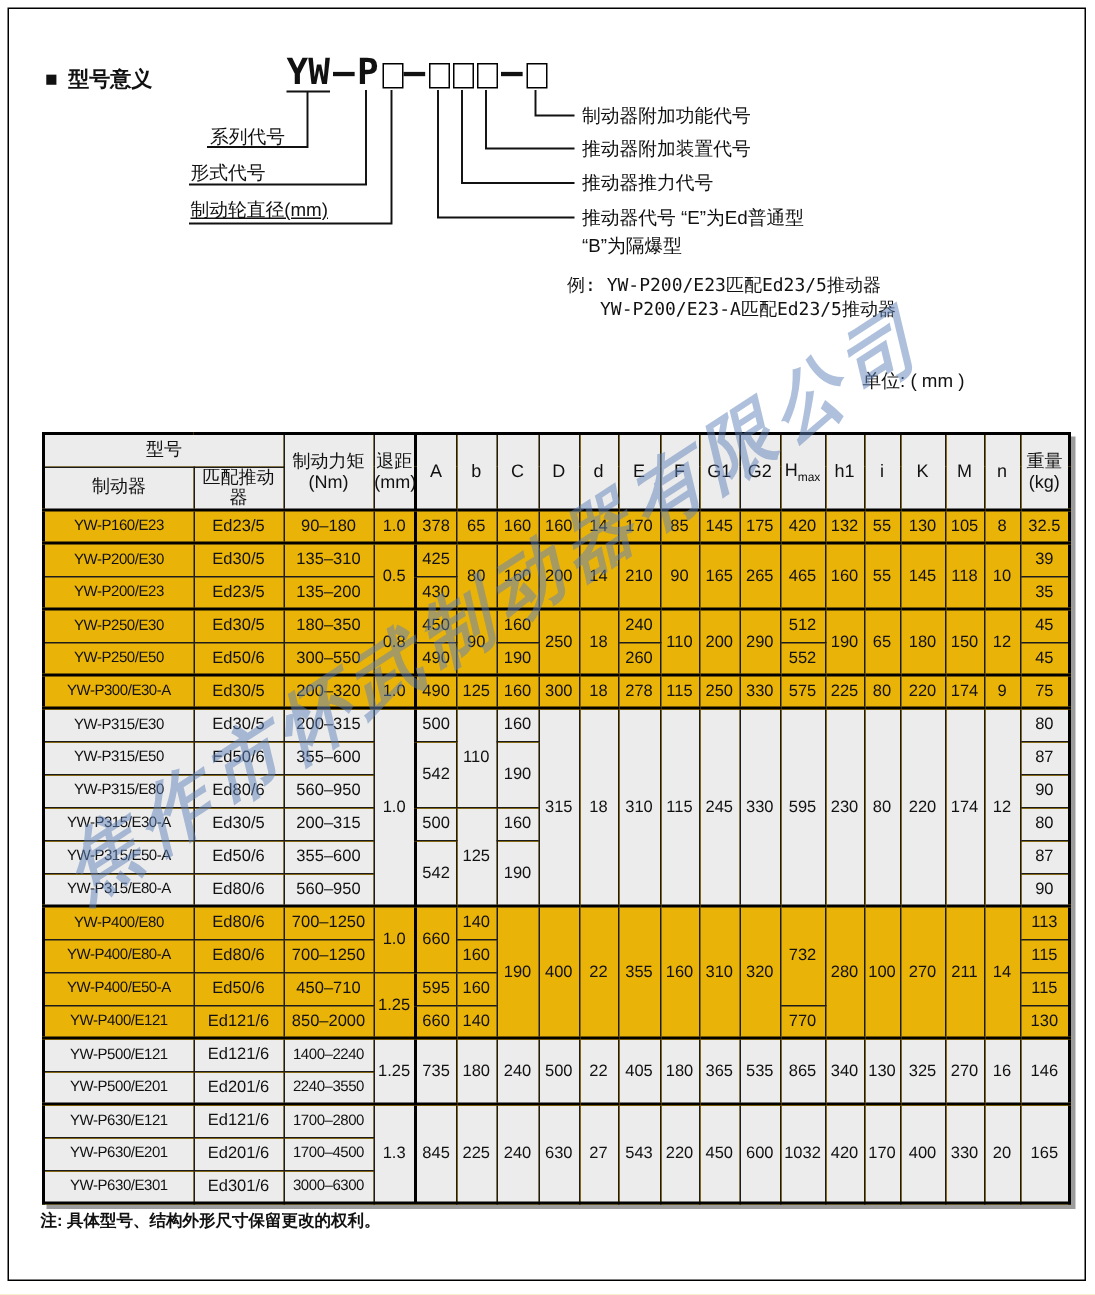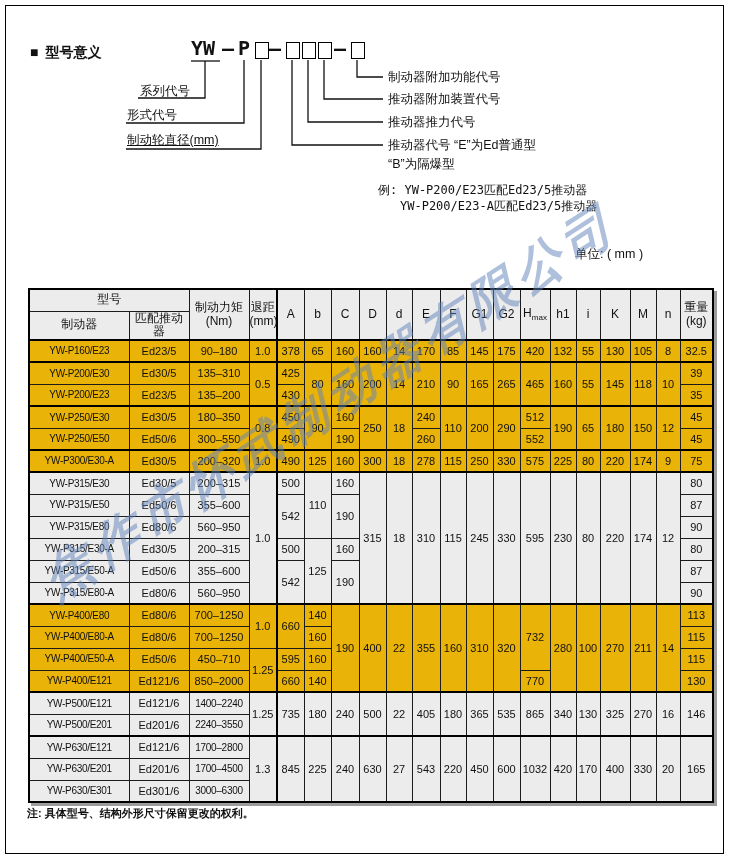--- a/index.html
+++ b/index.html
@@ -8,21 +8,21 @@
     font-family:"Liberation Sans","DejaVu Sans",sans-serif; color:#111;
   }
   .page-border { position:absolute; left:5px; top:5px; width:717px; height:847px; border:1.6px solid #000; }
 
   .sec-title { position:absolute; font-size:14px; font-weight:bold; white-space:nowrap; z-index:2; }
   .t1 { left:30px; top:44px; }
   .t2 { left:30px; top:243px; }
   .marker { margin-right:7px; }
 
   .code-abs { position:absolute; font-family:"DejaVu Sans Mono",monospace; font-weight:bold;
-              font-size:20px; line-height:24px; white-space:nowrap; z-index:2; }
+              font-size:24px; line-height:24px; white-space:nowrap; z-index:2; }
   .code-box { position:absolute; width:12px; height:15px; border:1.7px solid #000; z-index:2; }
 
   .diagram-svg { position:absolute; left:0; top:0; z-index:1; }
 
   .dlabel { position:absolute; font-size:12.5px; line-height:14px; white-space:nowrap; z-index:2; }
   .example { position:absolute; font-size:12px; white-space:nowrap; z-index:2;
              font-family:"DejaVu Sans Mono","DejaVu Sans",monospace; }
 
   .unit { position:absolute; left:575px; top:246px; font-size:12.5px; white-space:nowrap; }
 

